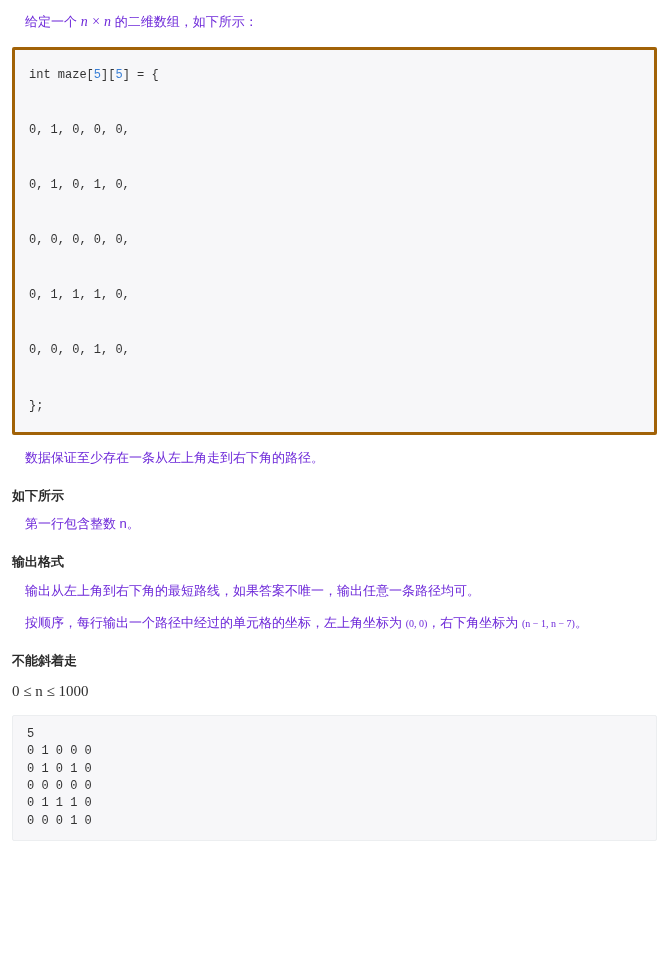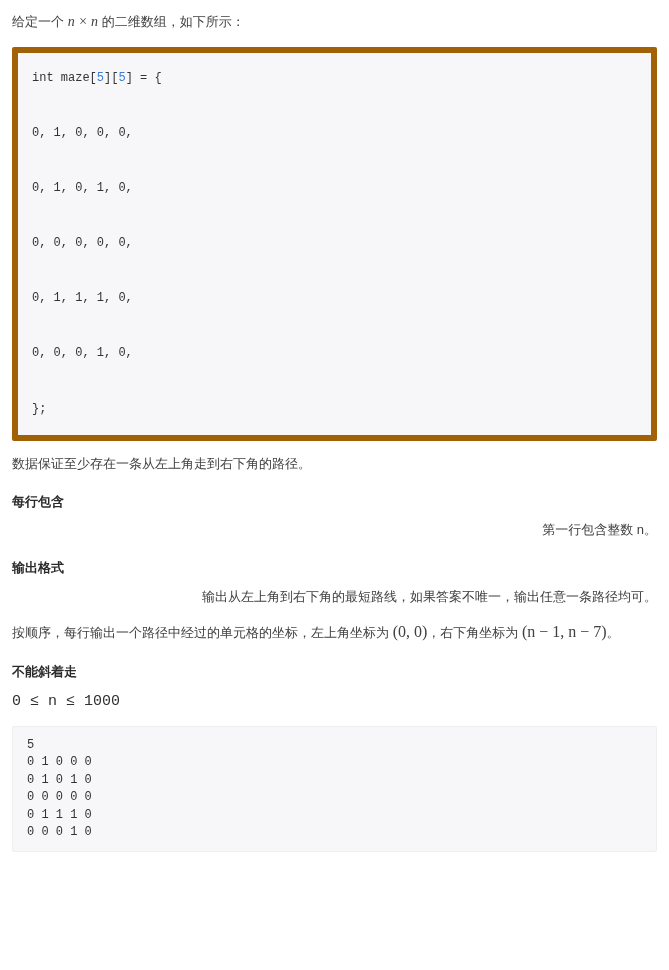--- a/index.html
+++ b/index.html
@@ -14,41 +14,40 @@
     color: #2b2b2b;
     font-size: 13px;
     line-height: 1.6;
   }
   .page {
     padding: 10px 12px 14px 12px;
     box-sizing: border-box;
     width: 669px;
   }
   p.para {
-    margin: 0 0 12px 0;
+    margin: 0 0 12px 13px;
     font-size: 13px;
-    color: #404040;
+    color: #6d28d9;
     line-height: 1.75;
   }
   p.para.tight {
     margin-bottom: 10px;
-    text-align: right;
   }
   .math {
     font-family: "Liberation Serif", serif;
     font-style: italic;
     font-size: 14px;
   }
   .mathup {
     font-family: "Liberation Serif", serif;
-    font-size: 16px;
+    font-size: 10px;
   }
   .code-block {
     background: #f7f7f9;
-    border: 6px solid #a16207;
+    border: 3px solid #a16207;
     border-radius: 2px;
     padding: 12px 14px;
     margin: 0 0 12px 0;
     font-family: "Liberation Mono", monospace;
     font-size: 12px;
     line-height: 2.3;
     color: #333333;
     white-space: pre;
     overflow-x: auto;
   }
@@ -68,21 +67,21 @@
   }
   h3.section {
     font-size: 13px;
     font-weight: bold;
     color: #2b2b2b;
     margin: 16px 0 8px 0;
     line-height: 1.5;
   }
   h3.section:first-child { margin-top: 0; }
   .range-line {
-    font-family: Liberation Mono, monospace;
+    font-family: Liberation Serif, serif;
     font-size: 15px;
     margin: 0 0 12px 0;
     color: #2f2f2f;
   }
 </style>
 </head>
 <body>
 
 <div class="page">
 
@@ -98,21 +97,21 @@
 
 <span>0, 1, 1, 1, 0,</span>
 
 <span>0, 0, 0, 1, 0,</span>
 
 <span>};</span></div>
 
 
   <p class="para">数据保证至少存在一条从左上角走到右下角的路径。</p>
 
-  <h3 class="section">每行包含</h3>
+  <h3 class="section">如下所示</h3>
   <p class="para tight">第一行包含整数 n。</p>
 
   <h3 class="section">输出格式</h3>
   <p class="para tight">输出从左上角到右下角的最短路线，如果答案不唯一，输出任意一条路径均可。</p>
   <p class="para"><span>按顺序，每行输出一个路径中经过的单元格的坐标，左上角坐标为 </span><span class="mathup">(0, 0)</span><span>，右下角坐标为 </span><span class="mathup">(n − 1, n − 7)</span><span>。</span></p>
 
   <h3 class="section">不能斜着走</h3>
   <p class="range-line">0 ≤ n ≤ 1000</p>
 
   <div class="sample-block">5

